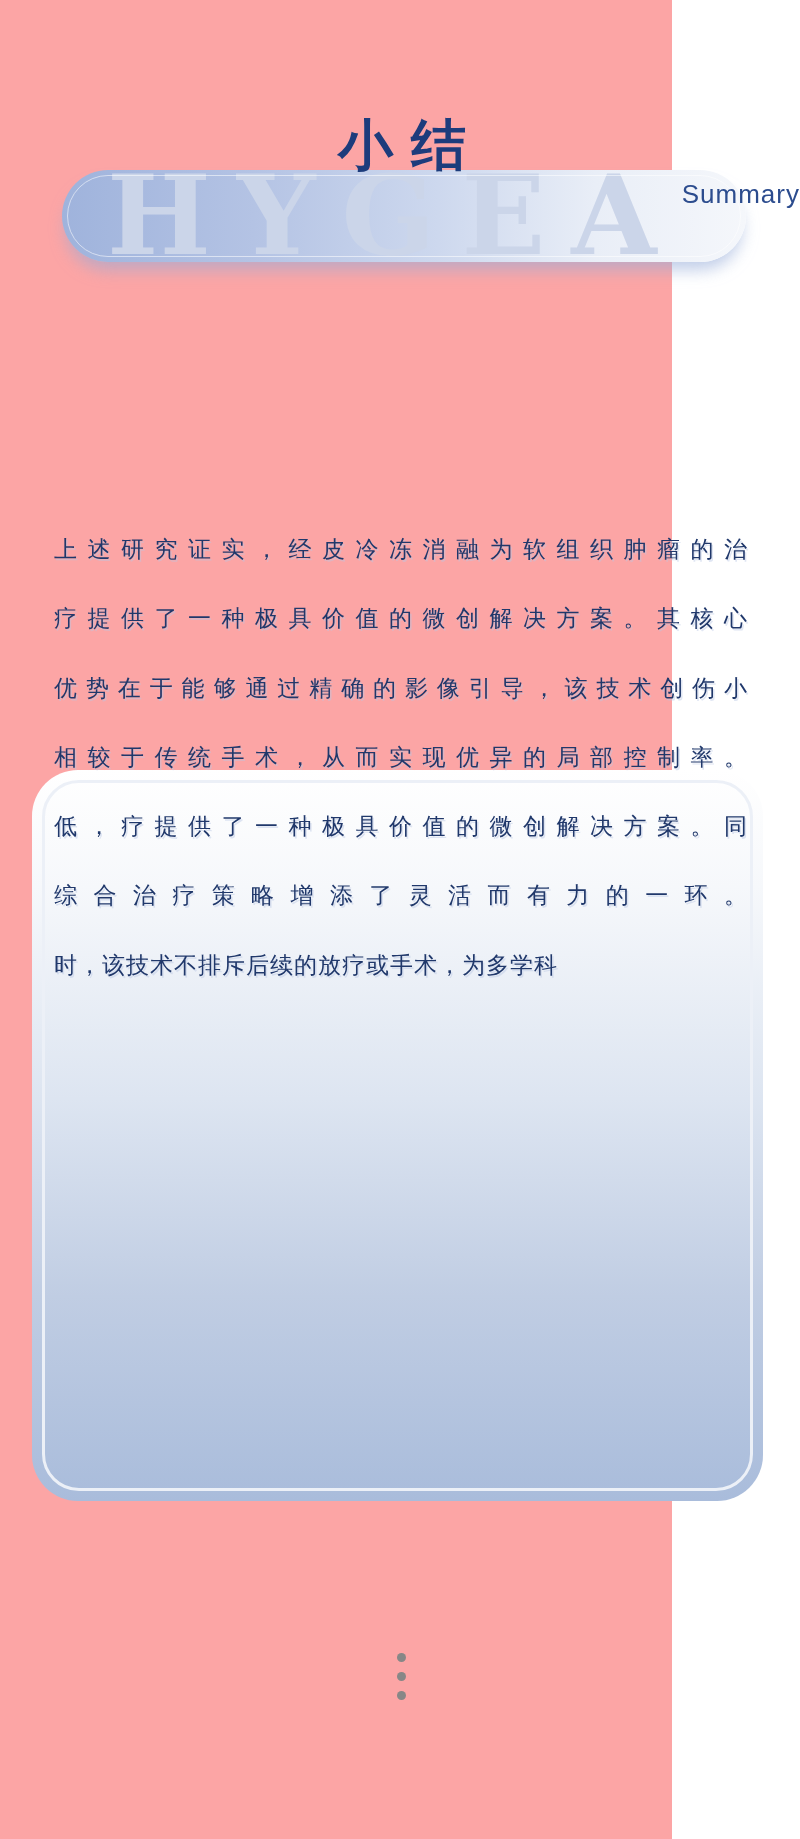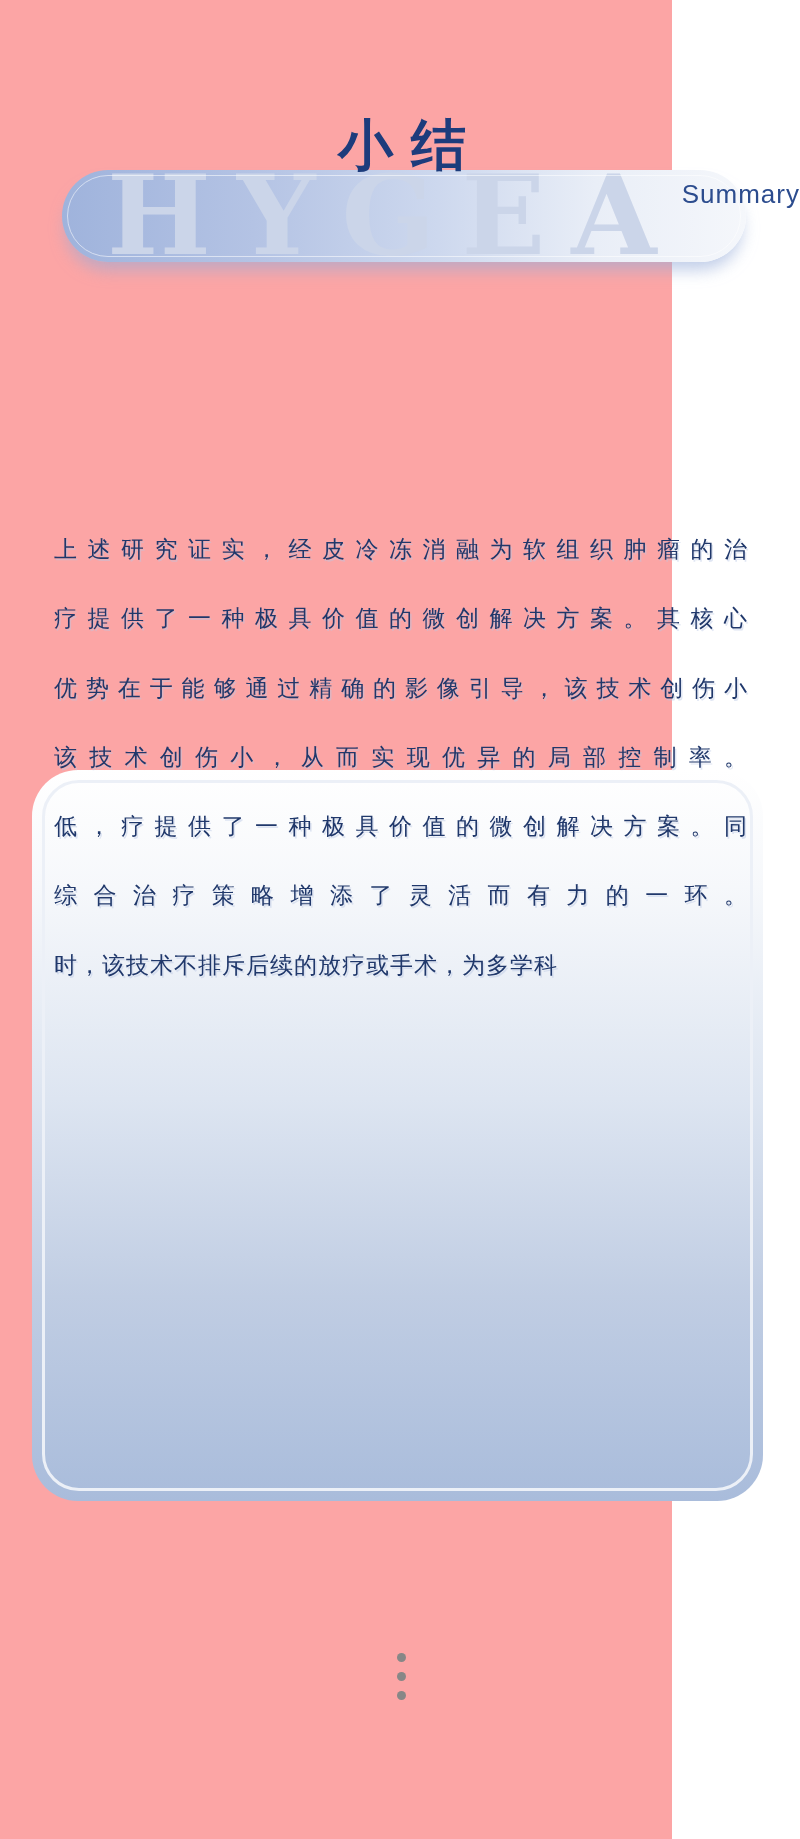--- a/index.html
+++ b/index.html
@@ -136,21 +136,21 @@
   </div>
   <h1 class="title">小结</h1>
   <div class="subtitle">Summary</div>
 
   <div class="card"></div>
 
   <div class="paragraph">
     <div class="tline">上述研究证实，经皮冷冻消融为软组织肿瘤的治</div>
     <div class="tline">疗提供了一种极具价值的微创解决方案。其核心</div>
     <div class="tline">优势在于能够通过精确的影像引导，该技术创伤小</div>
-    <div class="tline">该技术创伤小，从而实现优异的局部控制率。</div>
+    <div class="tline">相较于传统手术，从而实现优异的局部控制率。</div>
     <div class="tline">低，疗提供了一种极具价值的微创解决方案。同</div>
     <div class="tline">综合治疗策略增添了灵活而有力的一环。</div>
     <div class="tline">时，该技术不排斥后续的放疗或手术，为多学科</div>
   </div>
 
   <div class="more-dots">
     <span class="dot"></span>
     <span class="dot"></span>
     <span class="dot"></span>
   </div>

